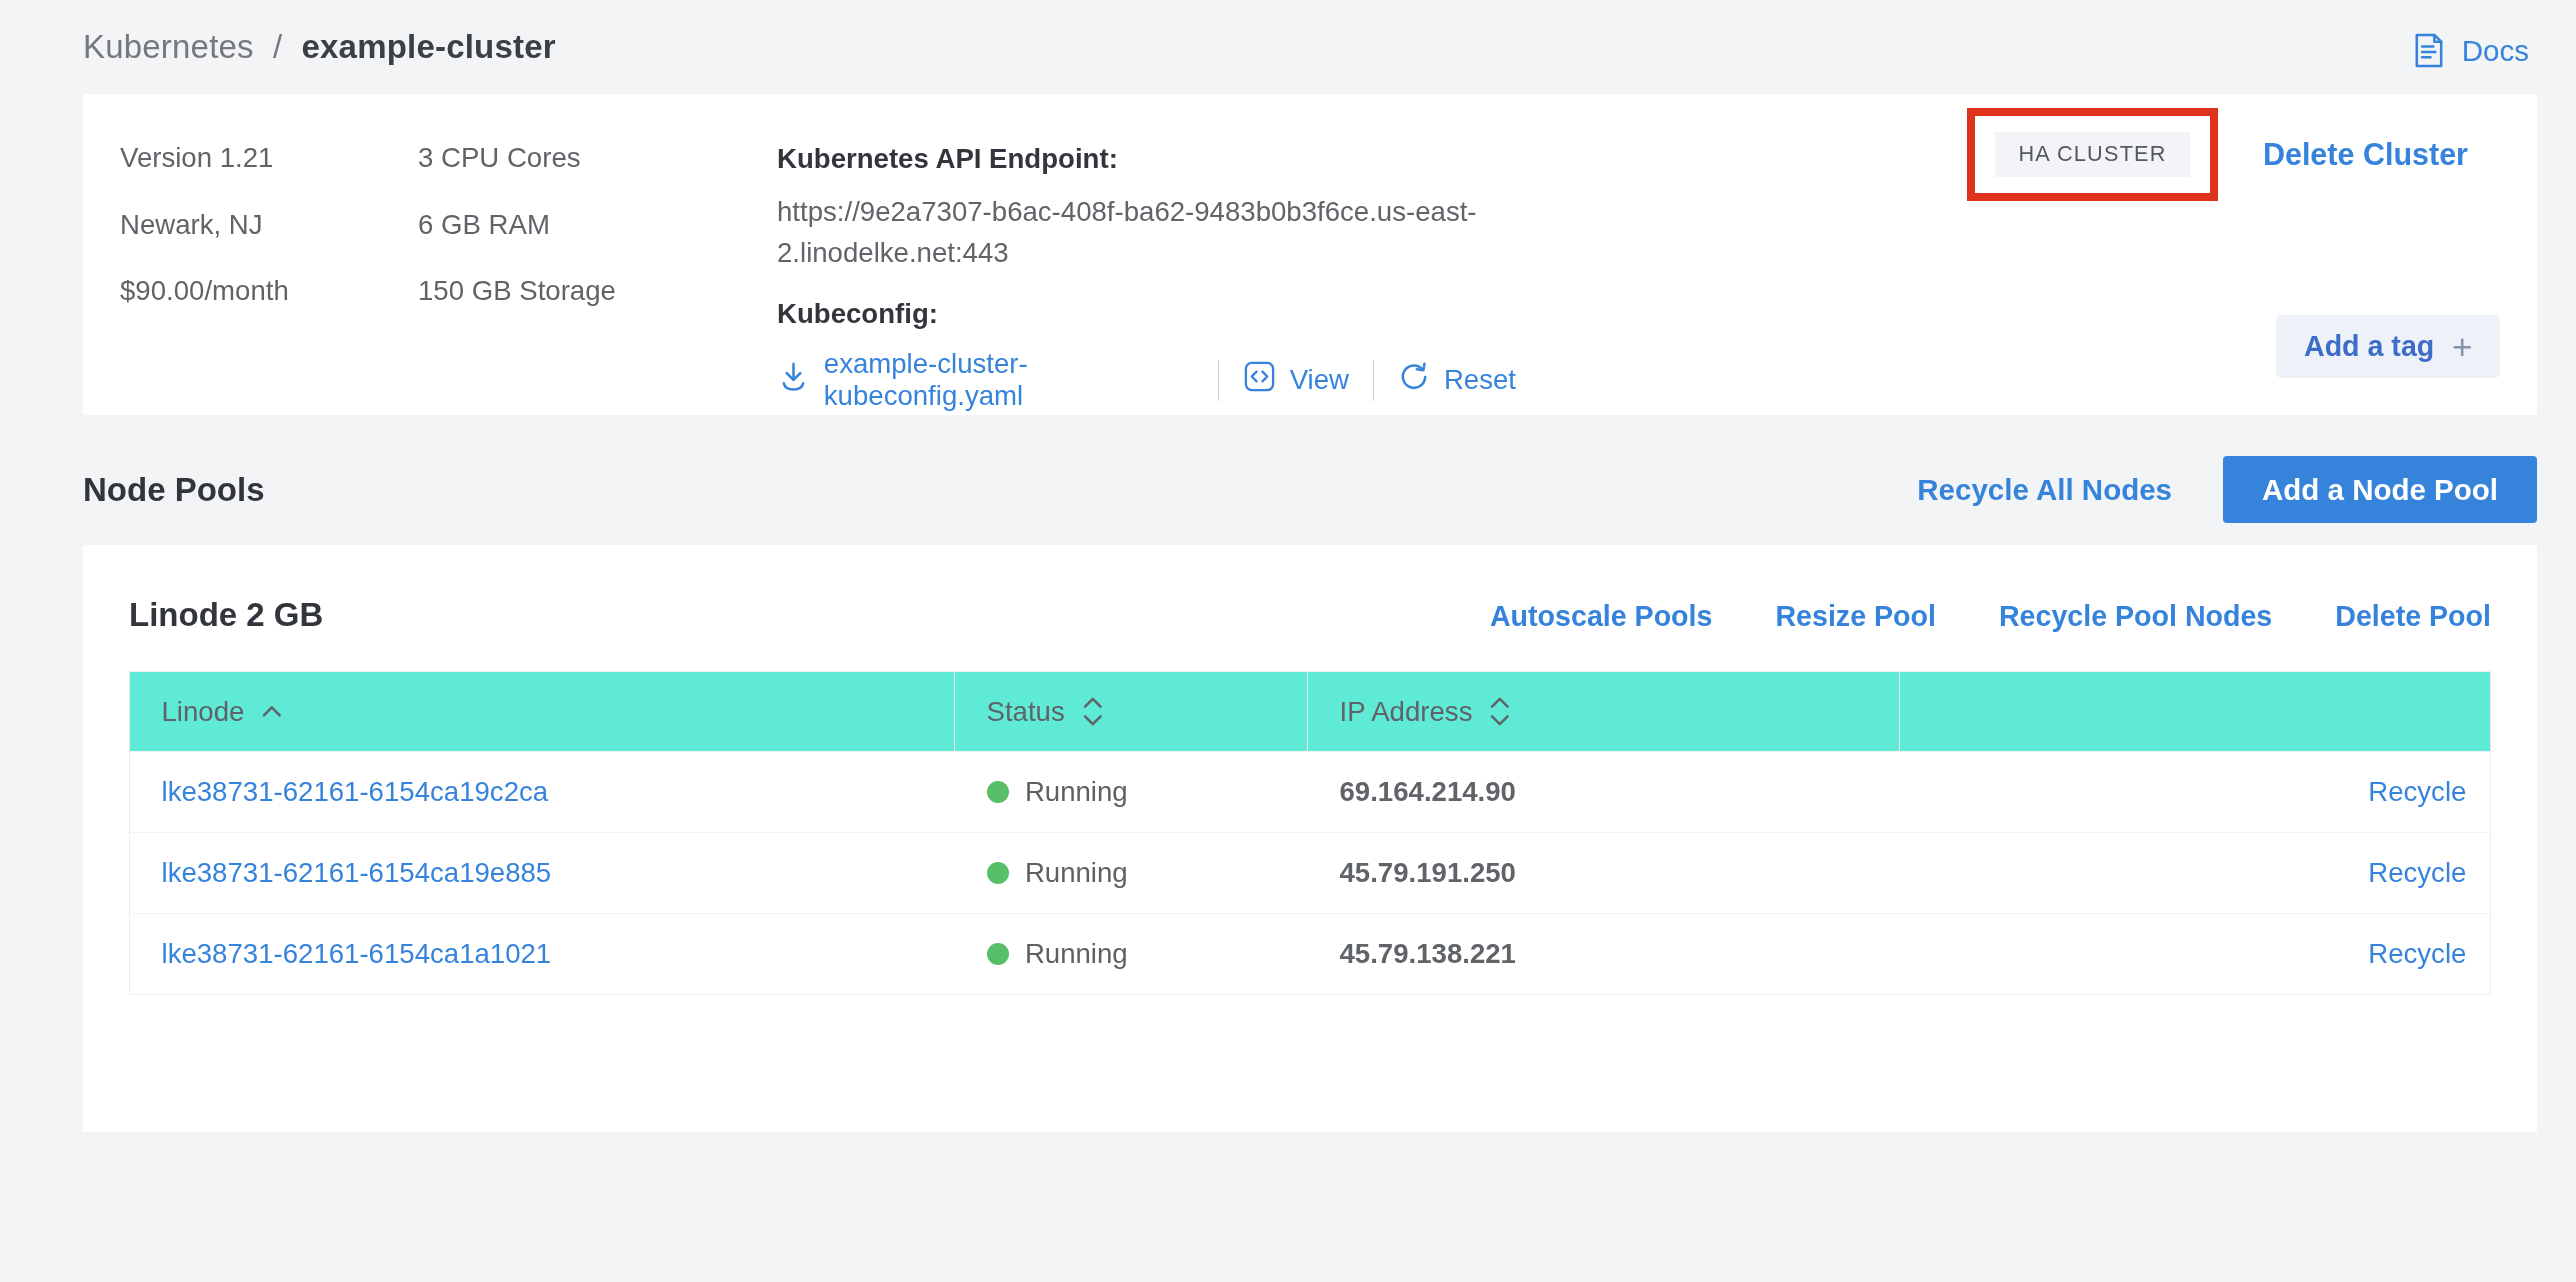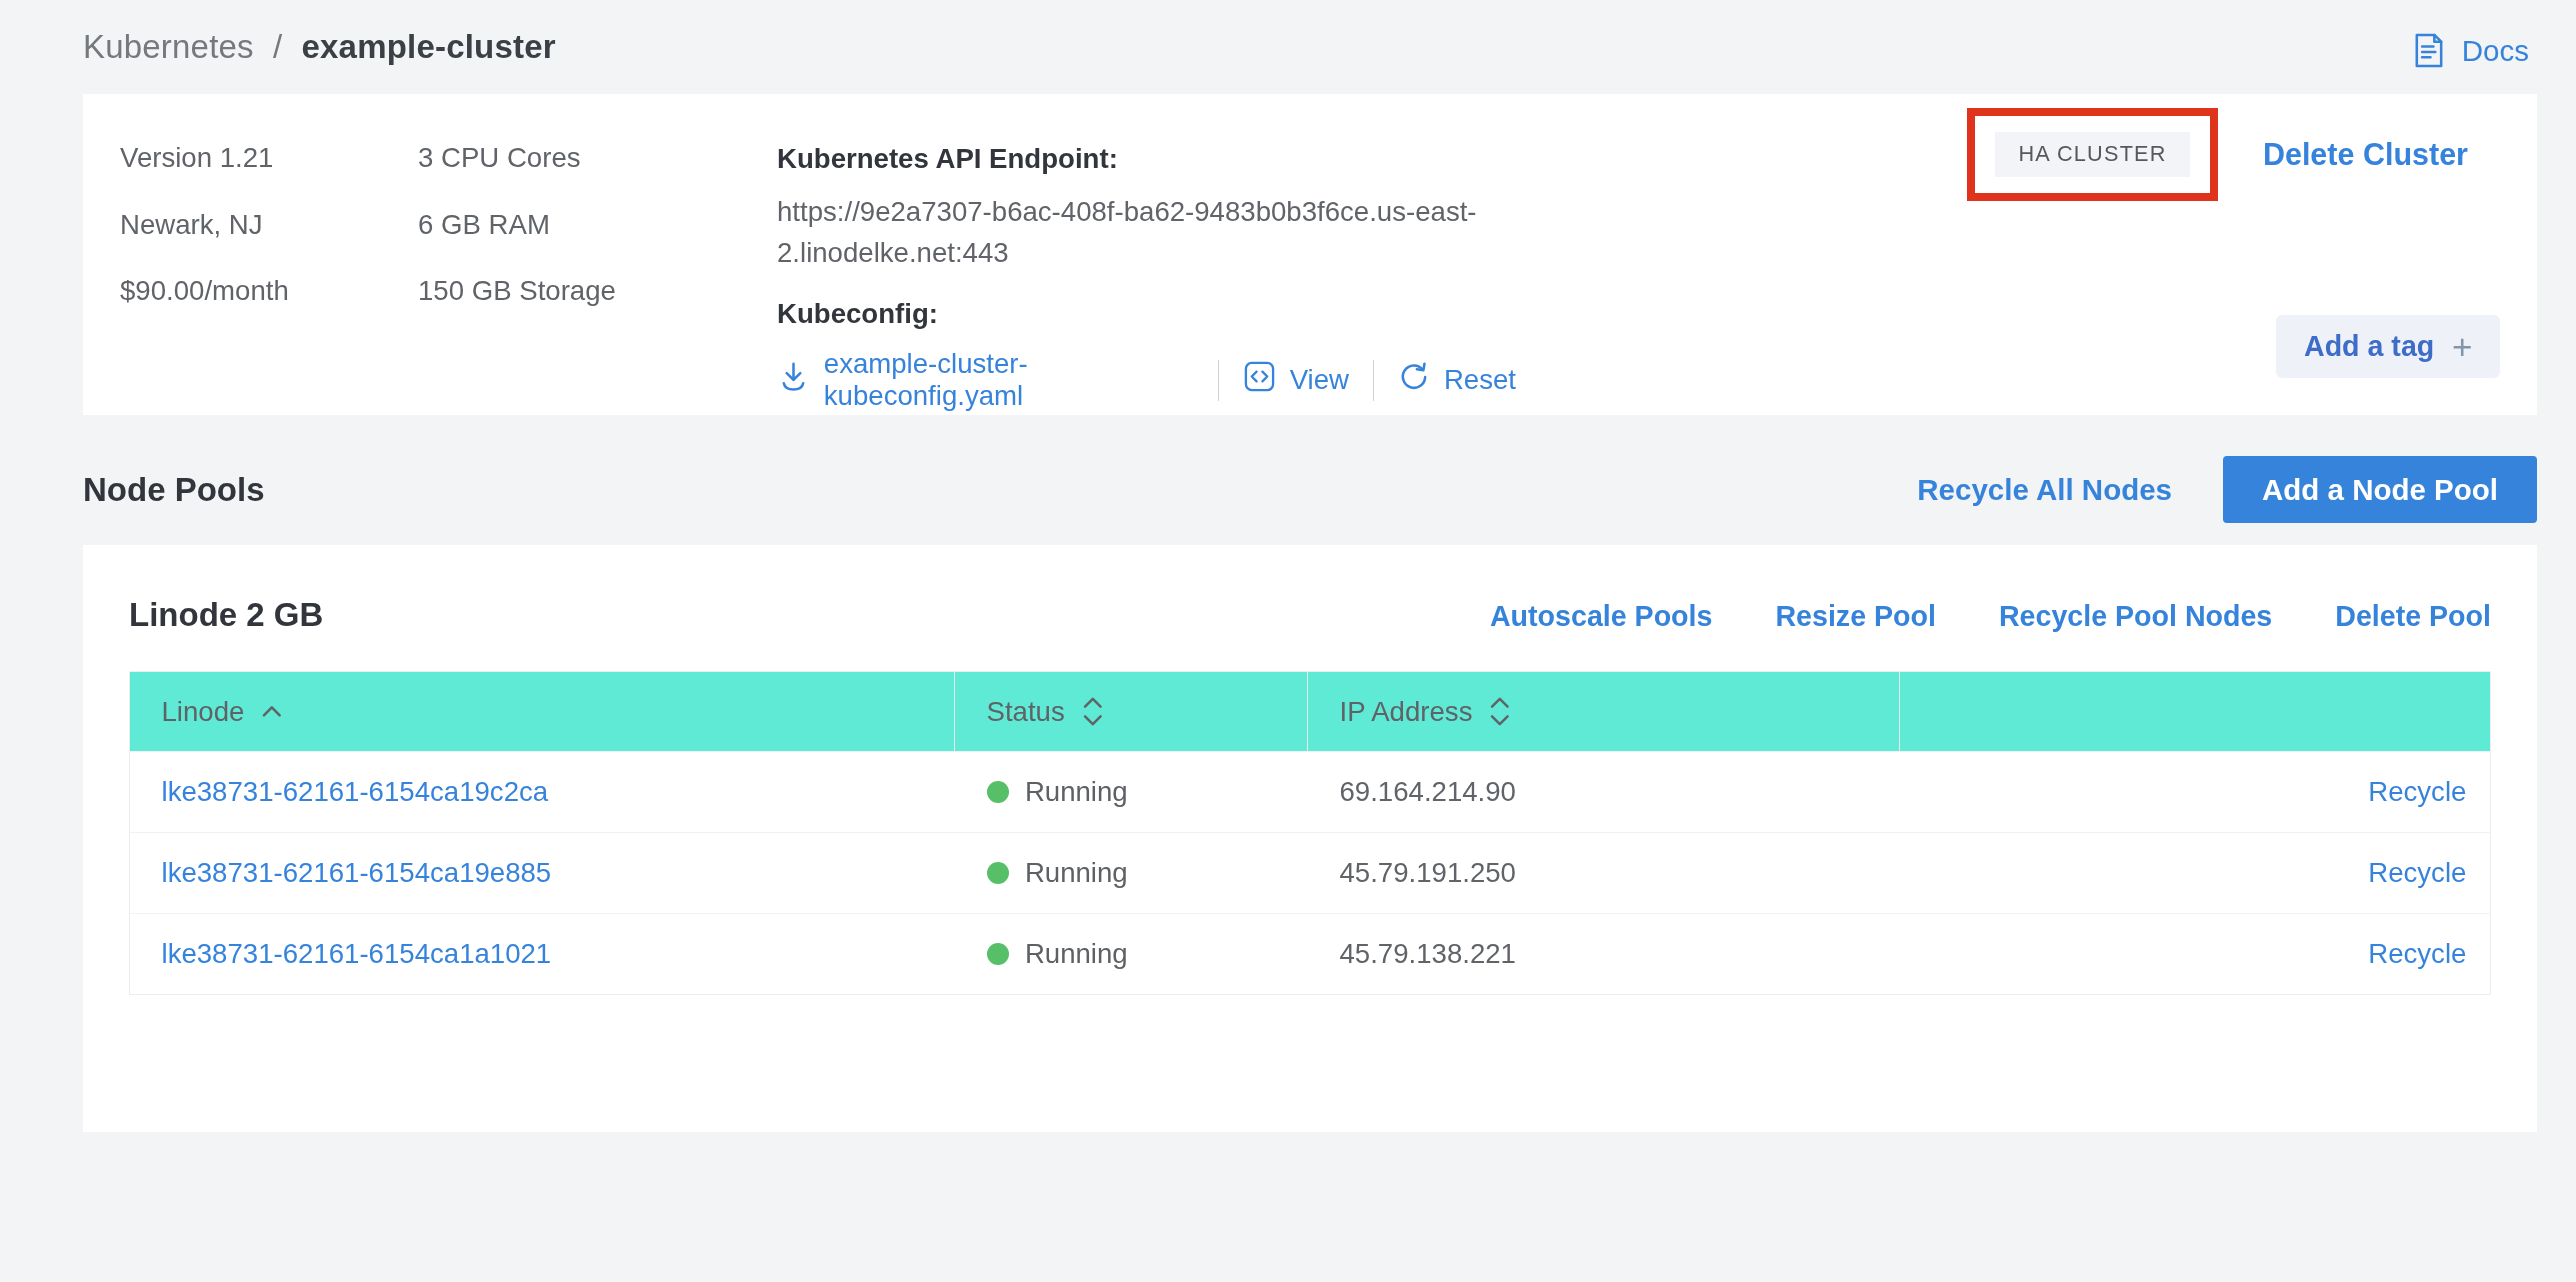--- a/index.html
+++ b/index.html
@@ -87,21 +87,21 @@
   .pt-header { background: #5eead4; height: 79px; }
   .pt-header .pt-cell { height: 100%; display: flex; align-items: center; gap: 15.8px;
     padding-left: 31.5px; font-size: 27.6px; color: #5f6368; border-right: 1px solid #e9ebec; }
   .pt-header .pt-cell:last-child { border-right: none; }
   .sort-icon svg { display: block; }
   .pt-body-row { height: 81px; border-top: 1px solid #f1f2f3; font-size: 27.6px; }
   .pt-body-row .pt-cell { padding-left: 31.5px; }
   .node-link { color: #3683dc; }
   .status-cell { display: flex; align-items: center; gap: 15.8px; color: #5d6064; }
   .status-dot { width: 22.6px; height: 22.6px; border-radius: 50%; background: #56bf68; }
-  .ip-cell { color: #606469; }
+  .ip-cell { color: #606469; font-weight: bold; }
   .action-cell { display: flex; justify-content: flex-end; padding-right: 23.6px; }
   .recycle-link { color: #3683dc; font-size: 27.6px; }
   .pt-footer { height: 79px; border-top: 1px solid #f1f2f3; display: flex; align-items: center;
     padding-left: 31.5px; font-size: 27.6px; color: #606469; }
 </style>
 </head>
 <body>
 
 <div class="topbar">
   <div class="breadcrumb">

